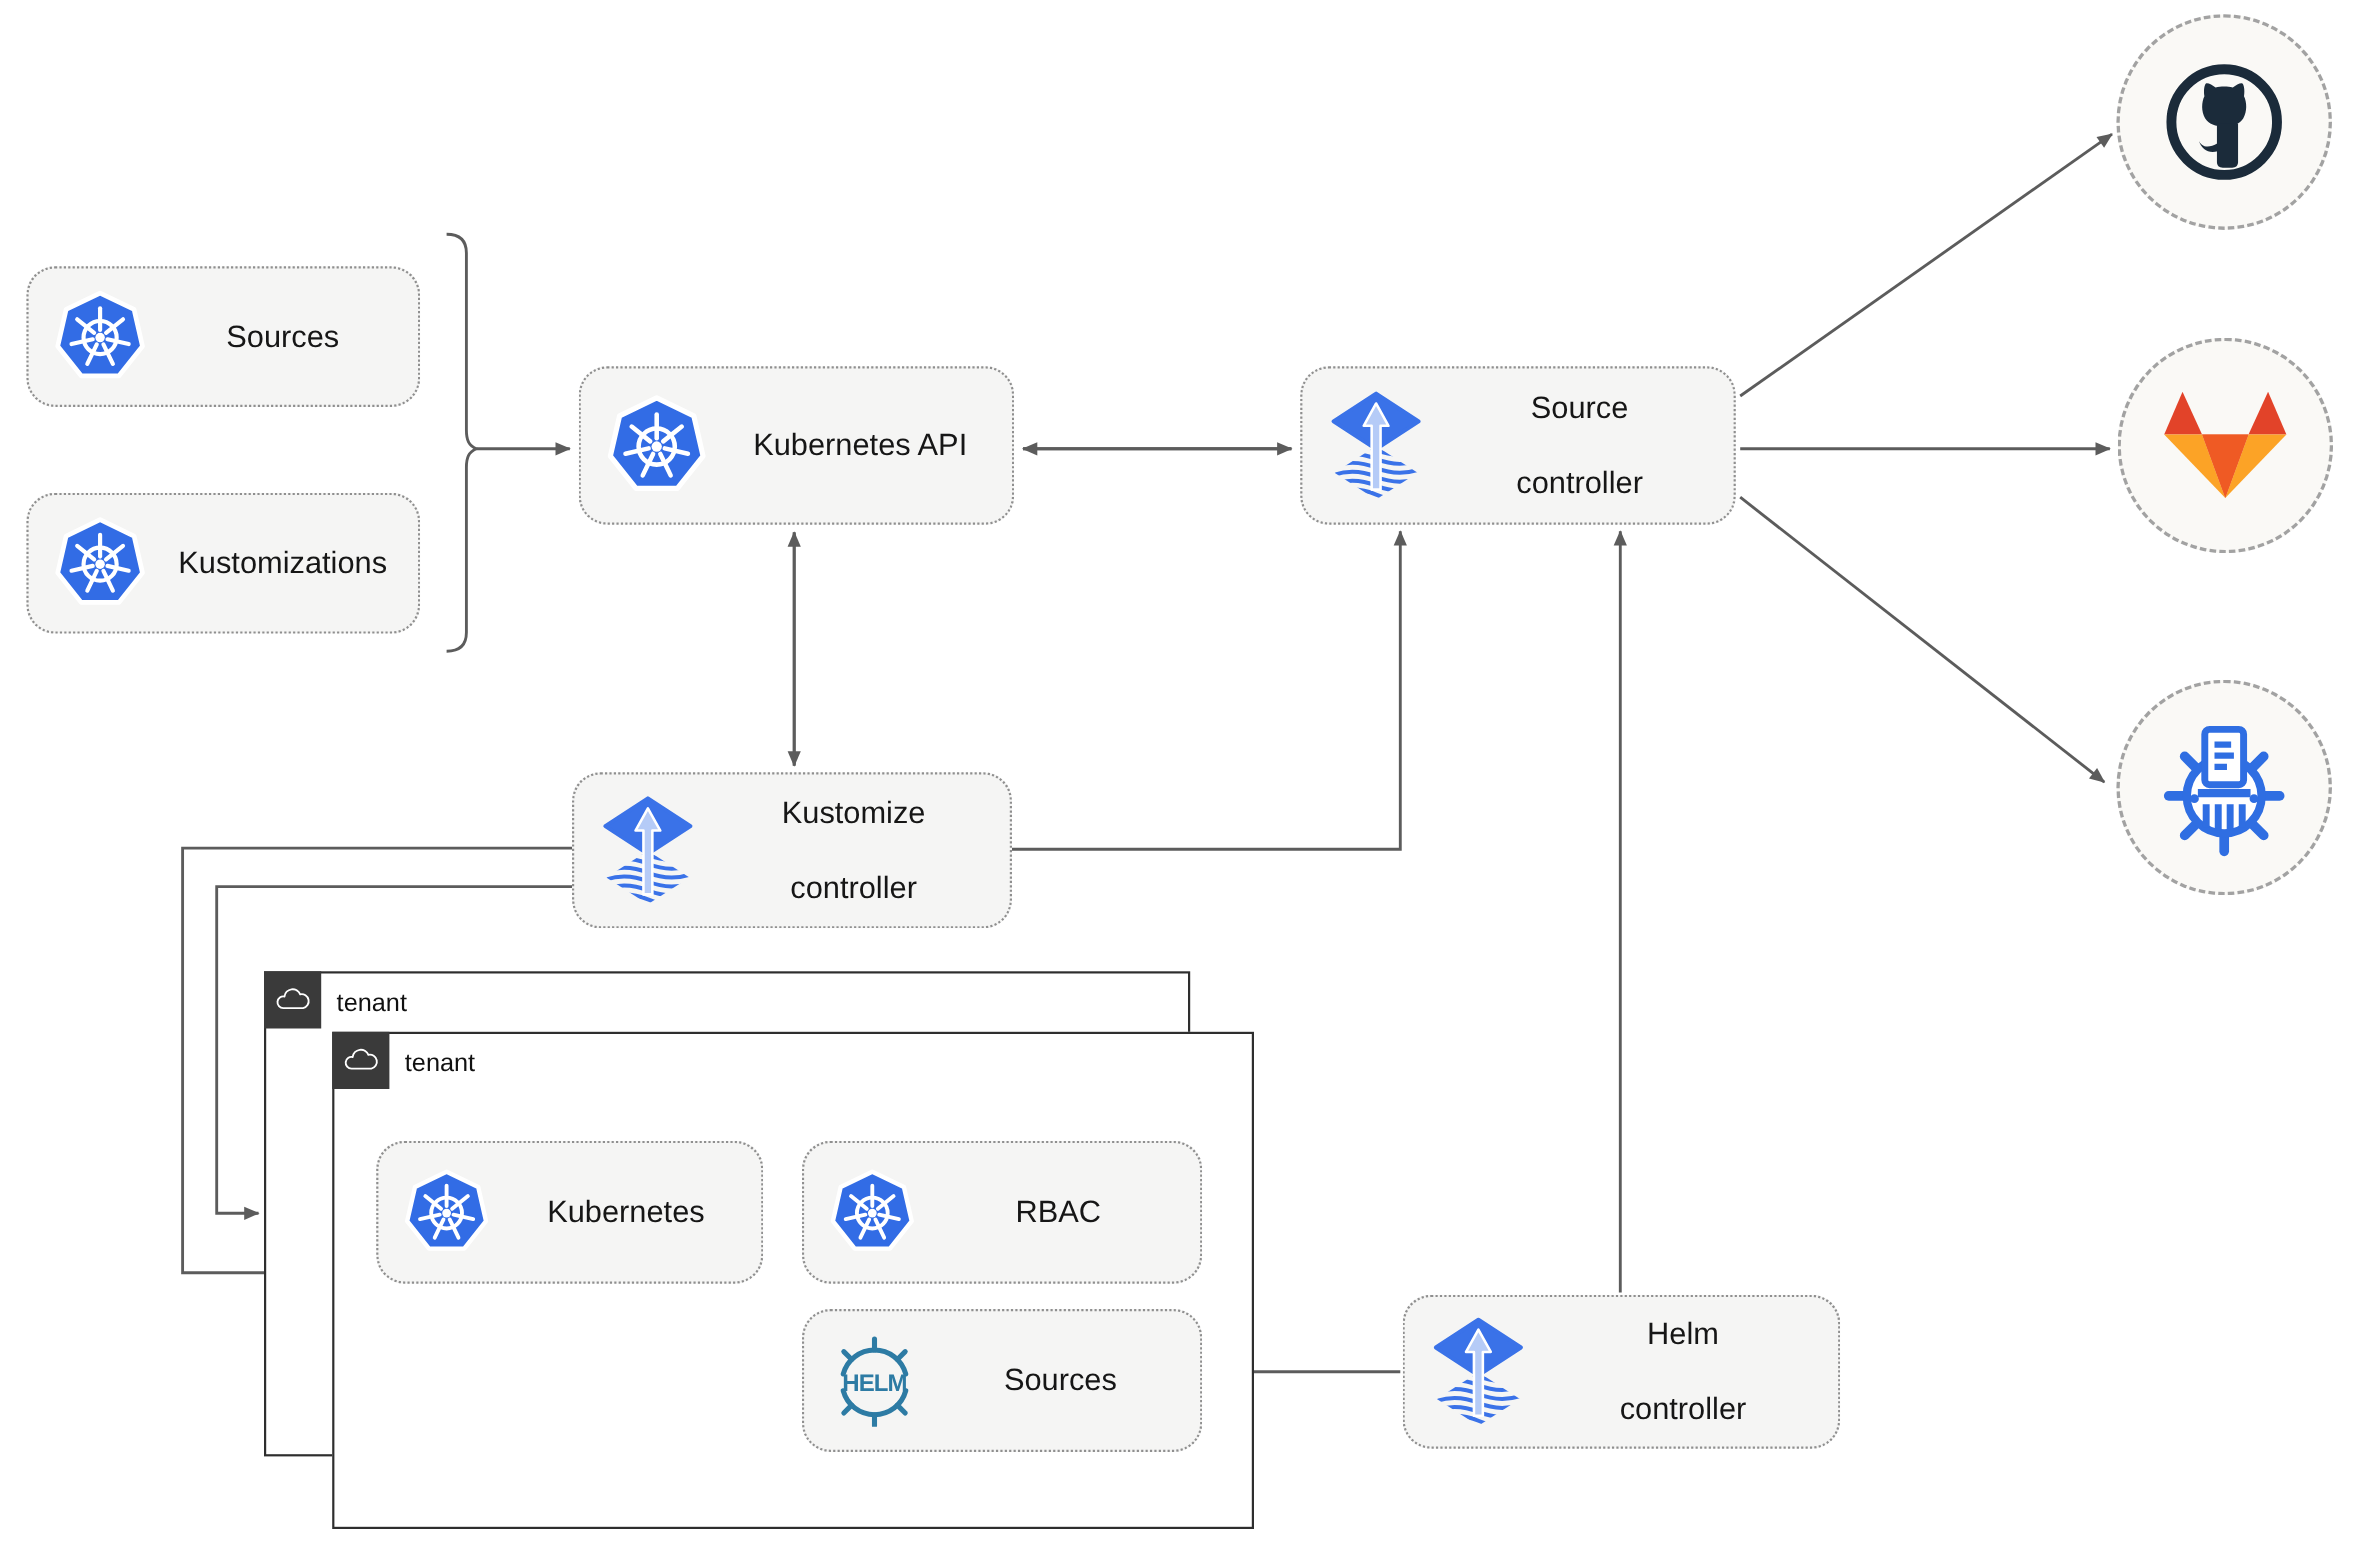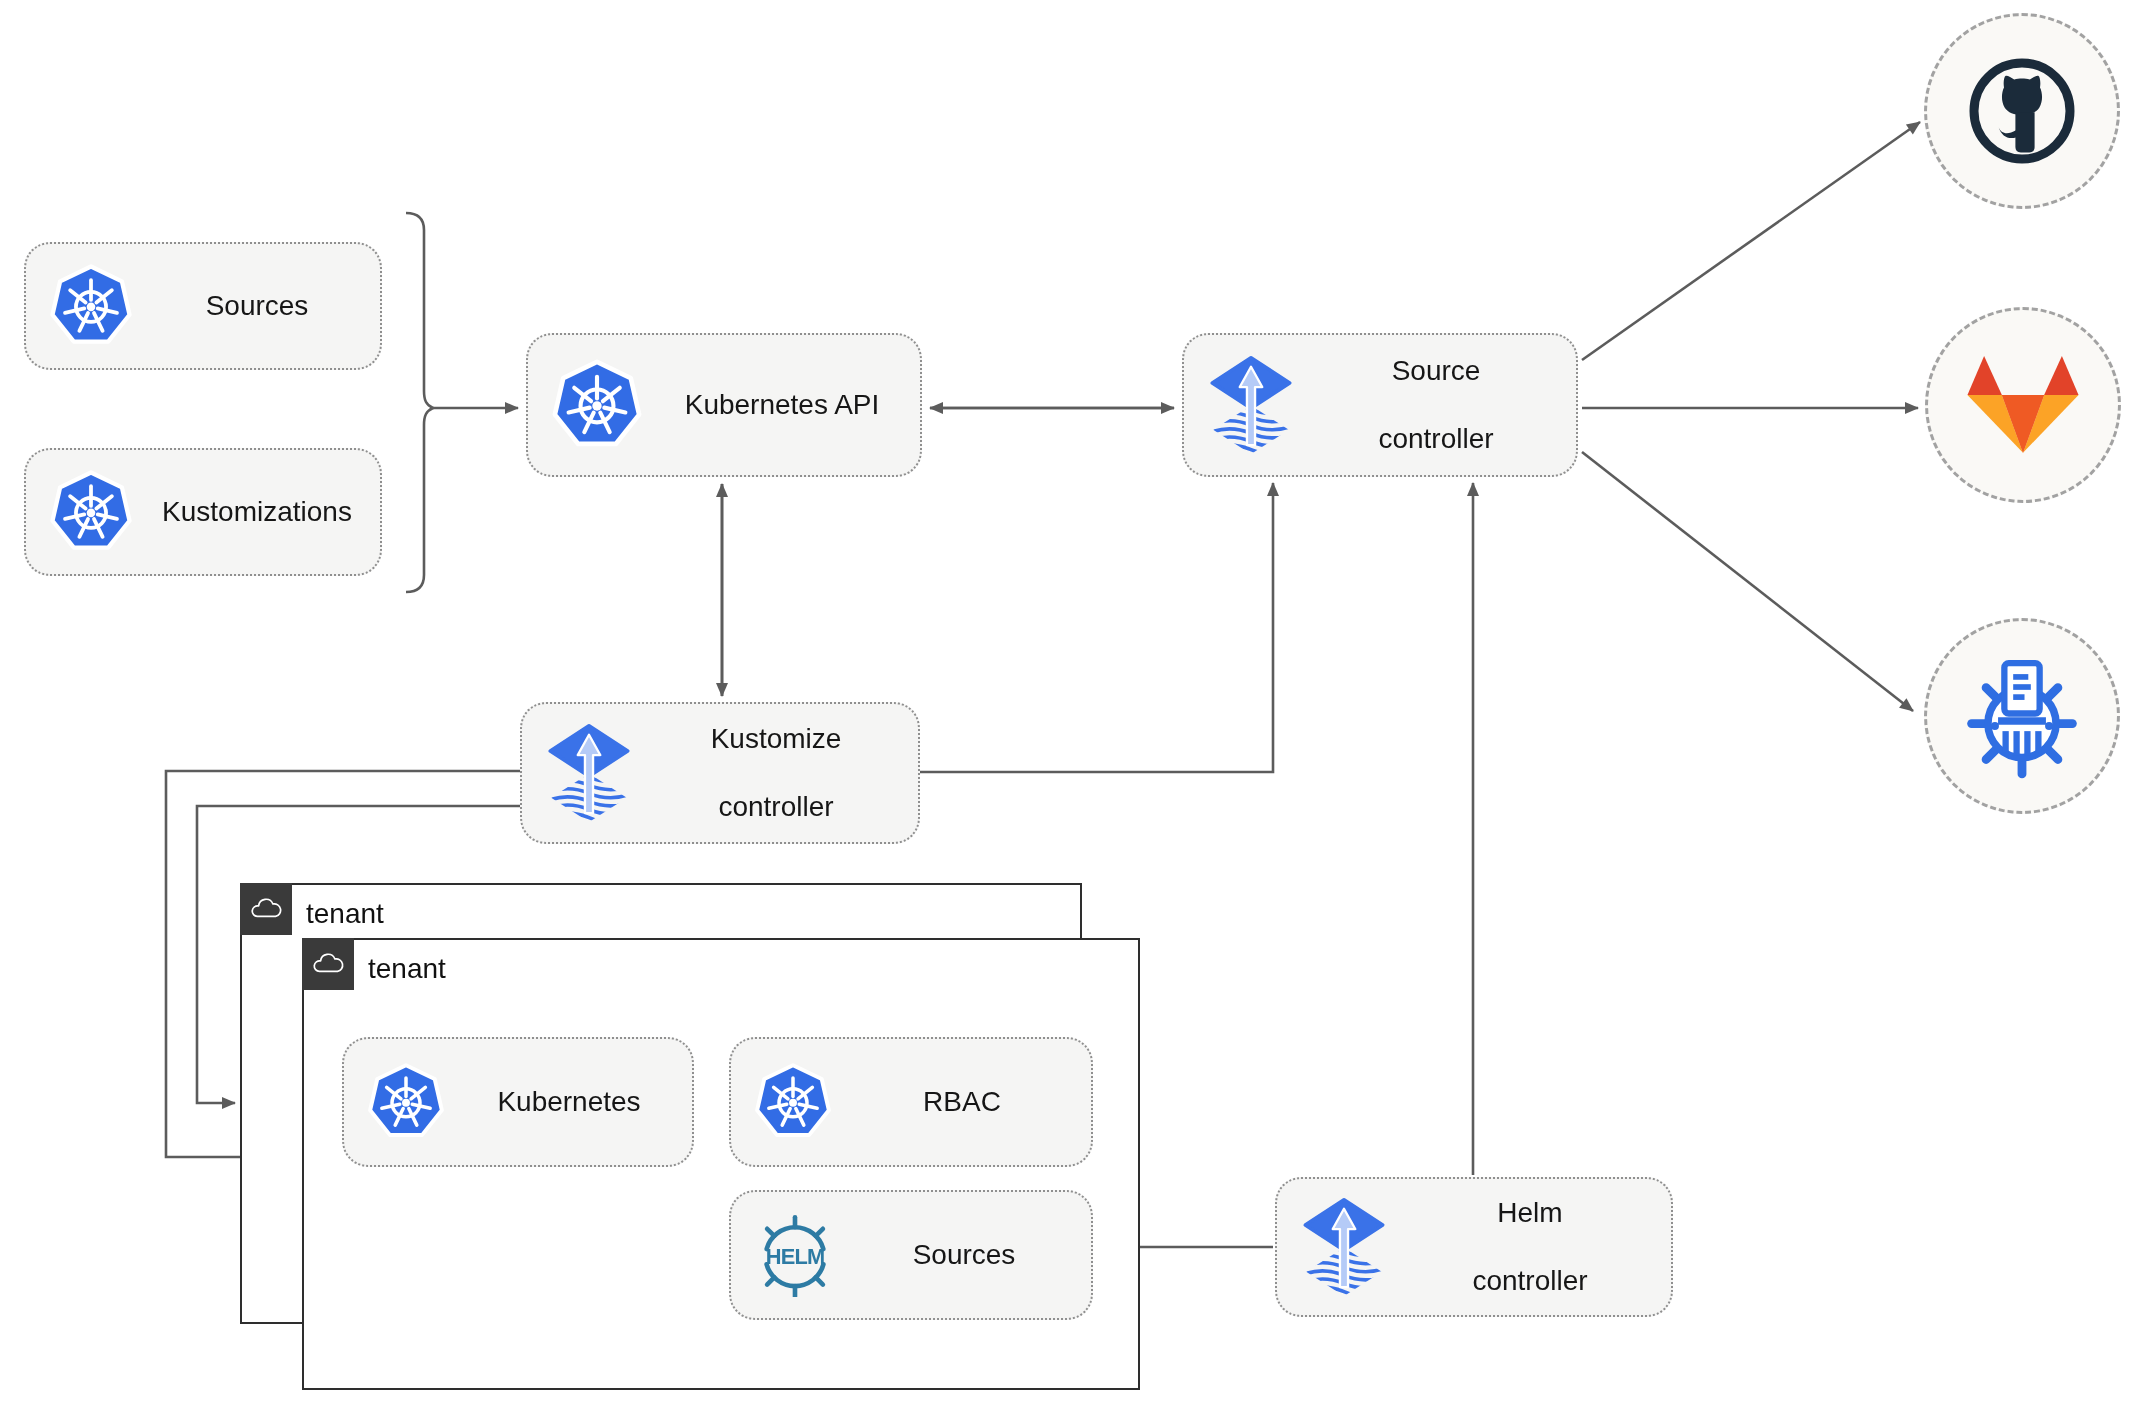--- a/index.html
+++ b/index.html
@@ -5,21 +5,21 @@
   html,body{margin:0;padding:0;background:#fff}
   .canvas{position:relative;width:2144px;height:1407px;background:#ffffff;
           font-family:"Liberation Sans",sans-serif;overflow:hidden}
   .node{position:absolute;background:#f5f5f4;border:2px dotted #8f8f8f;border-radius:26px;
         display:flex;align-items:center;box-sizing:border-box}
   .node .nlabel{flex:1;text-align:center;font-size:28px;color:#161616;line-height:1.22;padding:0 12px;white-space:pre-line}
   .icon{display:block;flex:0 0 auto;margin-left:22px}
   .tenant{position:absolute;background:#ffffff;border:2px solid #2e2e2e;box-sizing:border-box}
   .badge{position:absolute;left:-2px;top:-2px;width:52px;height:52px;background:#3a3a3a;
          display:flex;align-items:center;justify-content:center}
-  .tlabel{position:absolute;left:64px;top:13px;font-size:28px;color:#111}
+  .tlabel{position:absolute;left:64px;top:13px;font-size:23px;color:#111}
   .ext{position:absolute;width:196px;height:196px;border-radius:50%;border:3px dashed #a2a2a2;
        background:#faf9f6;display:flex;align-items:center;justify-content:center;box-sizing:border-box}
   .overlay{position:absolute;left:0;top:0;pointer-events:none}
   .hidden-defs{position:absolute;width:0;height:0;overflow:hidden}
 </style>
 </head>
 <body>
 
 <svg class="hidden-defs" aria-hidden="true">
   <defs>

